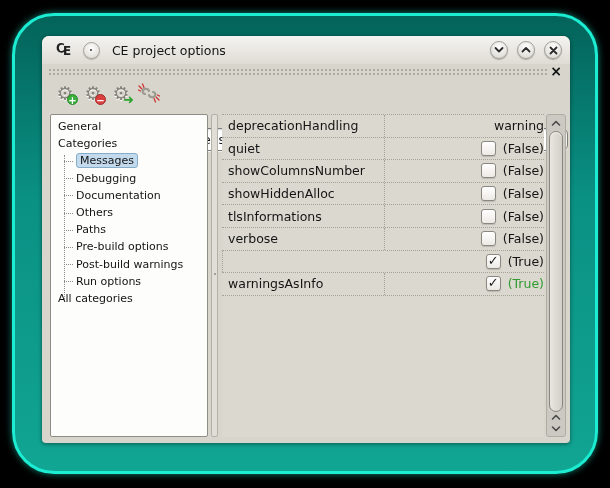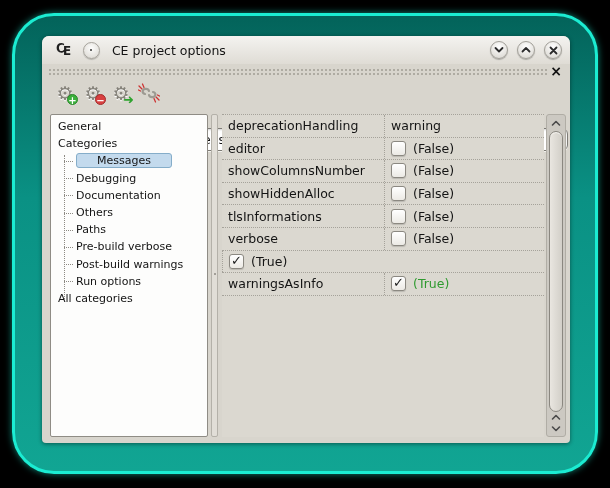--- a/index.html
+++ b/index.html
@@ -71,34 +71,34 @@
   .tree-panel { position:absolute; left:8px; top:0; width:158px; height:323px;
                 background:#fdfdfc; border:1px solid #8f8c85; border-radius:2px;
                 padding-top:3px; overflow:hidden; }
   .tree-item { height:17.2px; display:flex; align-items:center;
                font-size:11px; color:#141414; padding-left:7px; position:relative; }
   .tree-item.child { padding-left:25px; }
   .tree-item.child::before { content:""; position:absolute; left:13px; top:50%;
                              width:9px; border-top:1px dotted #8d8a83; }
   .tree-branch { position:absolute; left:13px; top:40px; height:144px;
                  border-left:1px dotted #8d8a83; }
-  .sel { background:#c3daed; border:1px solid #85adc9; border-radius:3px; padding:0 20px; }
+  .sel { background:#c3daed; border:1px solid #85adc9; border-radius:3px; padding:0 3px; }
 
   .splitter { position:absolute; left:169px; top:0; width:7px; height:323px;
               background:#e1ded7; border:1px solid #b4b1a9; border-radius:2px; }
   .splitter::after { content:""; position:absolute; left:2px; top:158px; width:2px; height:2px;
                      border-radius:50%; background:#8d8a83; }
 
   .table-panel { position:absolute; left:180px; top:0; width:322px; height:323px;
                  background:#dbd8d0; border-top:1px dotted #a5a29a; }
   .prow { display:flex; height:22.6px; border-bottom:1px dotted #a5a29a; align-items:stretch; }
   .pname { width:162px; display:flex; align-items:center; padding-left:6px;
            font-size:12.5px; color:#141414; }
   .pval { flex:1; display:flex; align-items:center; padding-left:6px;
-          border-left:1px dotted #a5a29a; font-size:12.5px; color:#141414; }
+          border-left:1px dotted #a5a29a; font-size:12.5px; color:#141414;justify-content:flex-end; }
   .cb { width:15px; height:15px; border:1px solid #8b8881; border-radius:3px;
         background:linear-gradient(180deg,#ffffff,#eceae5); margin-right:7px;
         box-shadow:0 1px 1px rgba(0,0,0,.15);
         display:flex; align-items:center; justify-content:center; }
   .cb .tick { font-size:13px; font-weight:700; color:#1c1c1c; line-height:1;
               transform:translateY(-1px); }
   .pvtext.green { color:#2f9a2f; }
 
   
   .scrollbar { position:absolute; left:504px; top:0; width:20px; height:323px;
@@ -197,21 +197,21 @@
         <div class="tree-item child">
             <span>Documentation</span>
           </div>
         <div class="tree-item child">
             <span>Others</span>
           </div>
         <div class="tree-item child">
             <span>Paths</span>
           </div>
         <div class="tree-item child">
-            <span>Pre-build verbose</span>
+            <span>Pre-build options</span>
           </div>
         <div class="tree-item child">
             <span>Post-build warnings</span>
           </div>
         <div class="tree-item child">
             <span>Run options</span>
           </div>
         <div class="tree-item">
             <span>All categories</span>
           </div>
@@ -220,21 +220,21 @@
       <div class="splitter"></div>
 
       <div class="table-panel">
         <div class="prow">
           <div class="pname">deprecationHandling</div>
           <div class="pval">
               <span class="pvtext">warning</span>
             </div>
         </div>
         <div class="prow">
-          <div class="pname">editor</div>
+          <div class="pname">quiet</div>
           <div class="pval">
               <span class="cb"></span>
               <span class="pvtext">(False)</span>
             </div>
         </div>
         <div class="prow">
           <div class="pname">showColumnsNumber</div>
           <div class="pval">
               <span class="cb"></span>
               <span class="pvtext">(False)</span>

